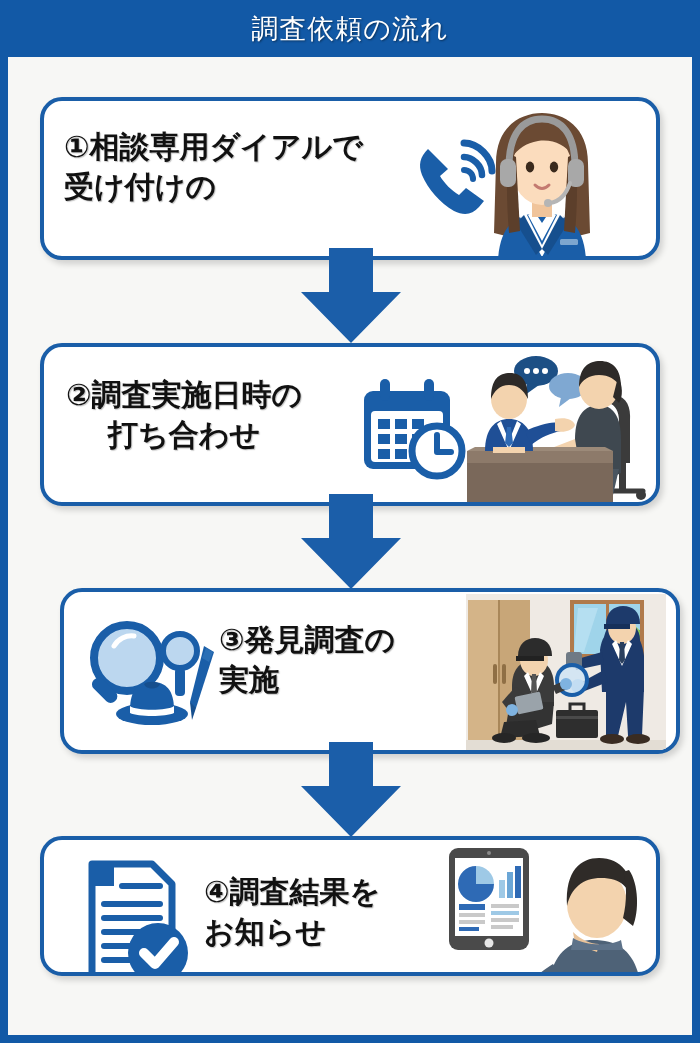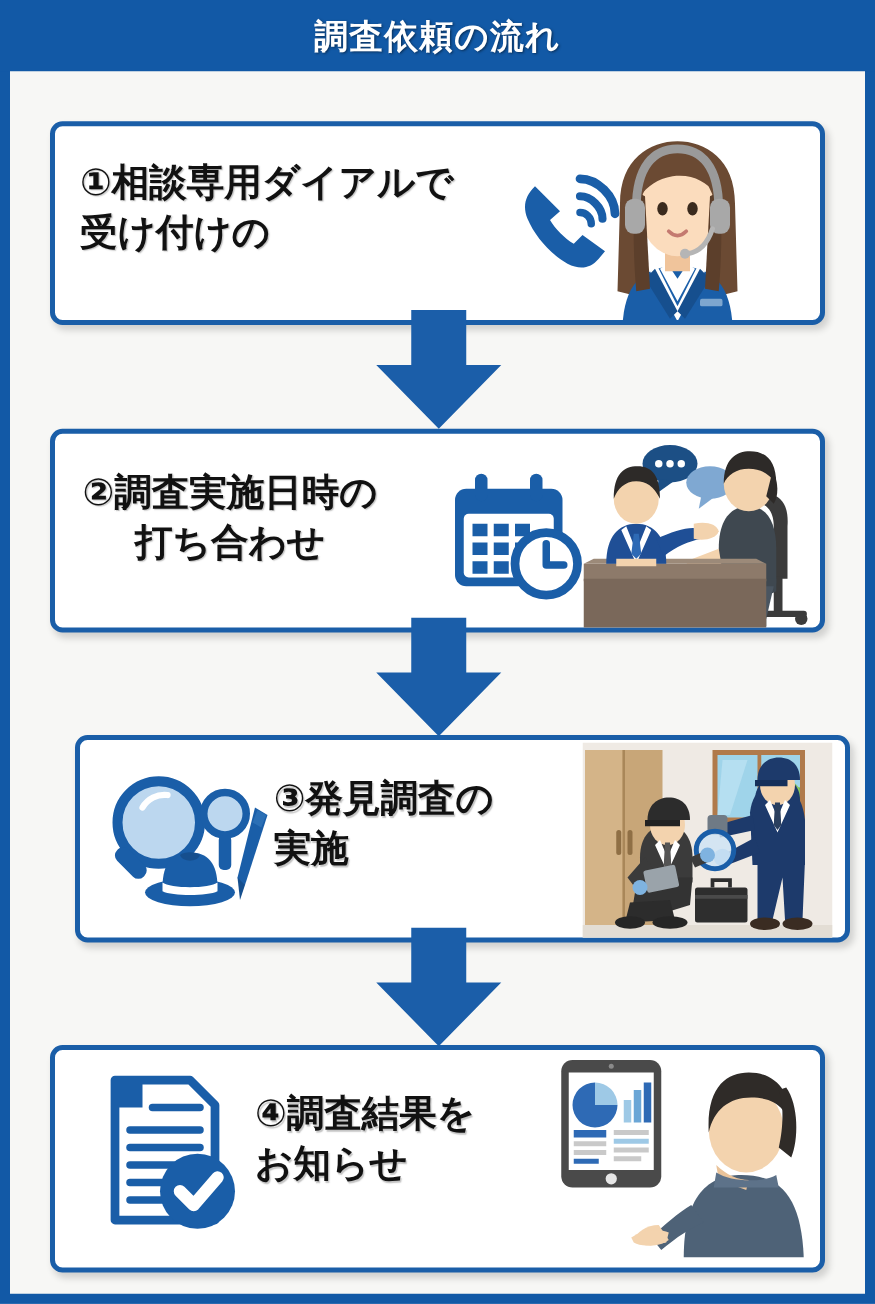--- a/index.html
+++ b/index.html
@@ -11,44 +11,44 @@
   }
   .page{position:relative;width:700px;height:1043px;background:#1259a6;}
 
   
   .header{
     position:absolute;left:0;top:0;width:700px;height:57px;
     background:#1259a6;
     display:flex;align-items:center;justify-content:center;
   }
   .header-title{
-    color:#ffffff;font-size:27px;font-weight:bold;letter-spacing:1px;
+    color:#ffffff;font-size:27px;font-weight:normal;letter-spacing:1px;
     text-shadow:1px 1px 2px rgba(0,0,0,.45);
   }
 
   
   .sheet{
     position:absolute;left:8px;top:57px;width:684px;height:978px;
     background:#f7f7f5;
   }
 
   
   .card{
     position:absolute;left:40px;width:620px;
     background:#ffffff;
     border:4px solid #1a5ea8;
-    border-radius:10px;
+    border-radius:22px;
     box-shadow:3px 4px 6px rgba(0,0,0,.16);
     box-sizing:border-box;
     overflow:hidden;
   }
   #card-1{top:97px;height:163px;}
   #card-2{top:343px;height:163px;text-align:center;}
   #card-3{top:588px;height:166px;margin-left:20px;}
-  #card-4{top:836px;height:182px;}
+  #card-4{top:836px;height:140px;}
 
   .card-text{
     position:absolute;
     font-size:30px;font-weight:bold;color:#111111;
     line-height:1.32;
     letter-spacing:0px;
     text-shadow:1px 1px 1px rgba(120,120,120,.45);
     white-space:pre-line;
   }
   #text-1{left:20px;top:26px;}

